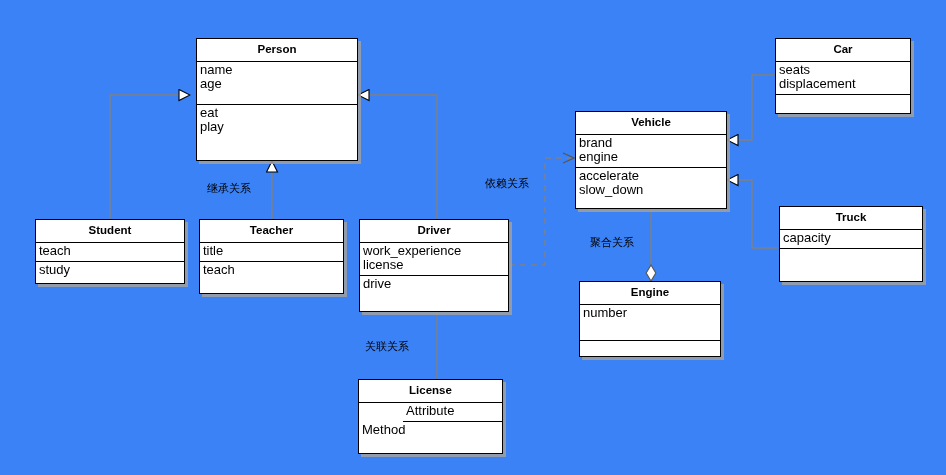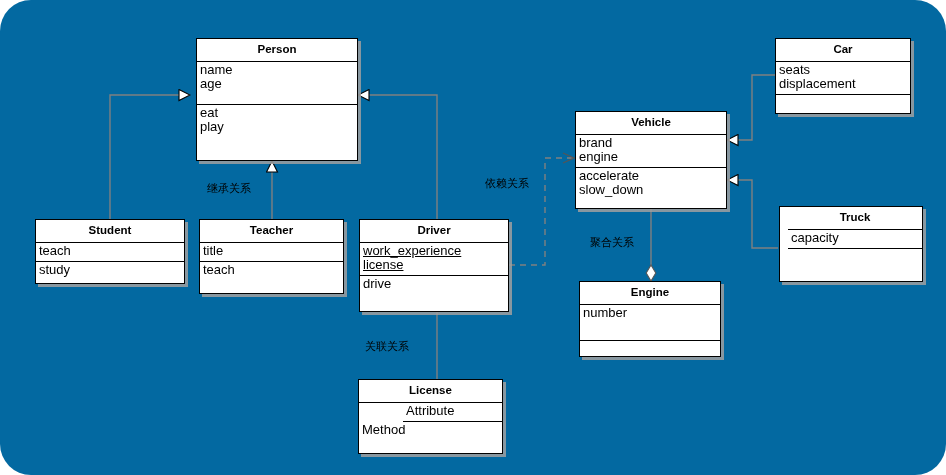--- a/index.html
+++ b/index.html
@@ -7,23 +7,22 @@
     padding: 0;
     background: #ffffff;
   }
   body {
     font-family: "Liberation Sans", "DejaVu Sans", sans-serif;
   }
   #canvas {
     position: relative;
     width: 946px;
     height: 475px;
-    background: #0369a1;
+    background: #3b82f6;
     overflow: hidden;
-    border-radius: 31px;
   }
   #edges {
     position: absolute;
     left: 0;
     top: 0;
     width: 946px;
     height: 475px;
   }
   .uml-class {
     position: absolute;
@@ -151,21 +150,21 @@
     <div class="uml-section attrs" style="height:19px;">
       <div class="uml-row">title</div>
     </div>
     <div class="uml-section">
       <div class="uml-row">teach</div>
     </div>
   </div>
 
   <div class="uml-class" style="left:359px; top:219px; width:150px; height:93px;">
     <div class="uml-title">Driver</div>
-    <div class="uml-section attrs" style="height:33px;text-decoration:underline;">
+    <div class="uml-section attrs" style="height:33px;">
       <div class="uml-row">work_experience</div>
       <div class="uml-row">license</div>
     </div>
     <div class="uml-section">
       <div class="uml-row">drive</div>
     </div>
   </div>
 
   <div class="uml-class" style="left:358px; top:379px; width:145px; height:75px;">
     <div class="uml-title">License</div>
@@ -191,21 +190,21 @@
 
   <div class="uml-class" style="left:775px; top:38px; width:136px; height:76px;">
     <div class="uml-title">Car</div>
     <div class="uml-section attrs" style="height:33px;">
       <div class="uml-row">seats</div>
       <div class="uml-row">displacement</div>
     </div>
     <div class="uml-section"></div>
   </div>
 
-  <div class="uml-class" style="left:779px; top:206px; width:144px; height:76px;padding-left:8px;">
+  <div class="uml-class" style="left:779px; top:206px; width:144px; height:76px;">
     <div class="uml-title">Truck</div>
     <div class="uml-section attrs" style="height:19px;">
       <div class="uml-row">capacity</div>
     </div>
     <div class="uml-section"></div>
   </div>
 
   <div class="uml-class" style="left:579px; top:281px; width:142px; height:76px;">
     <div class="uml-title">Engine</div>
     <div class="uml-section attrs" style="height:36px;">

